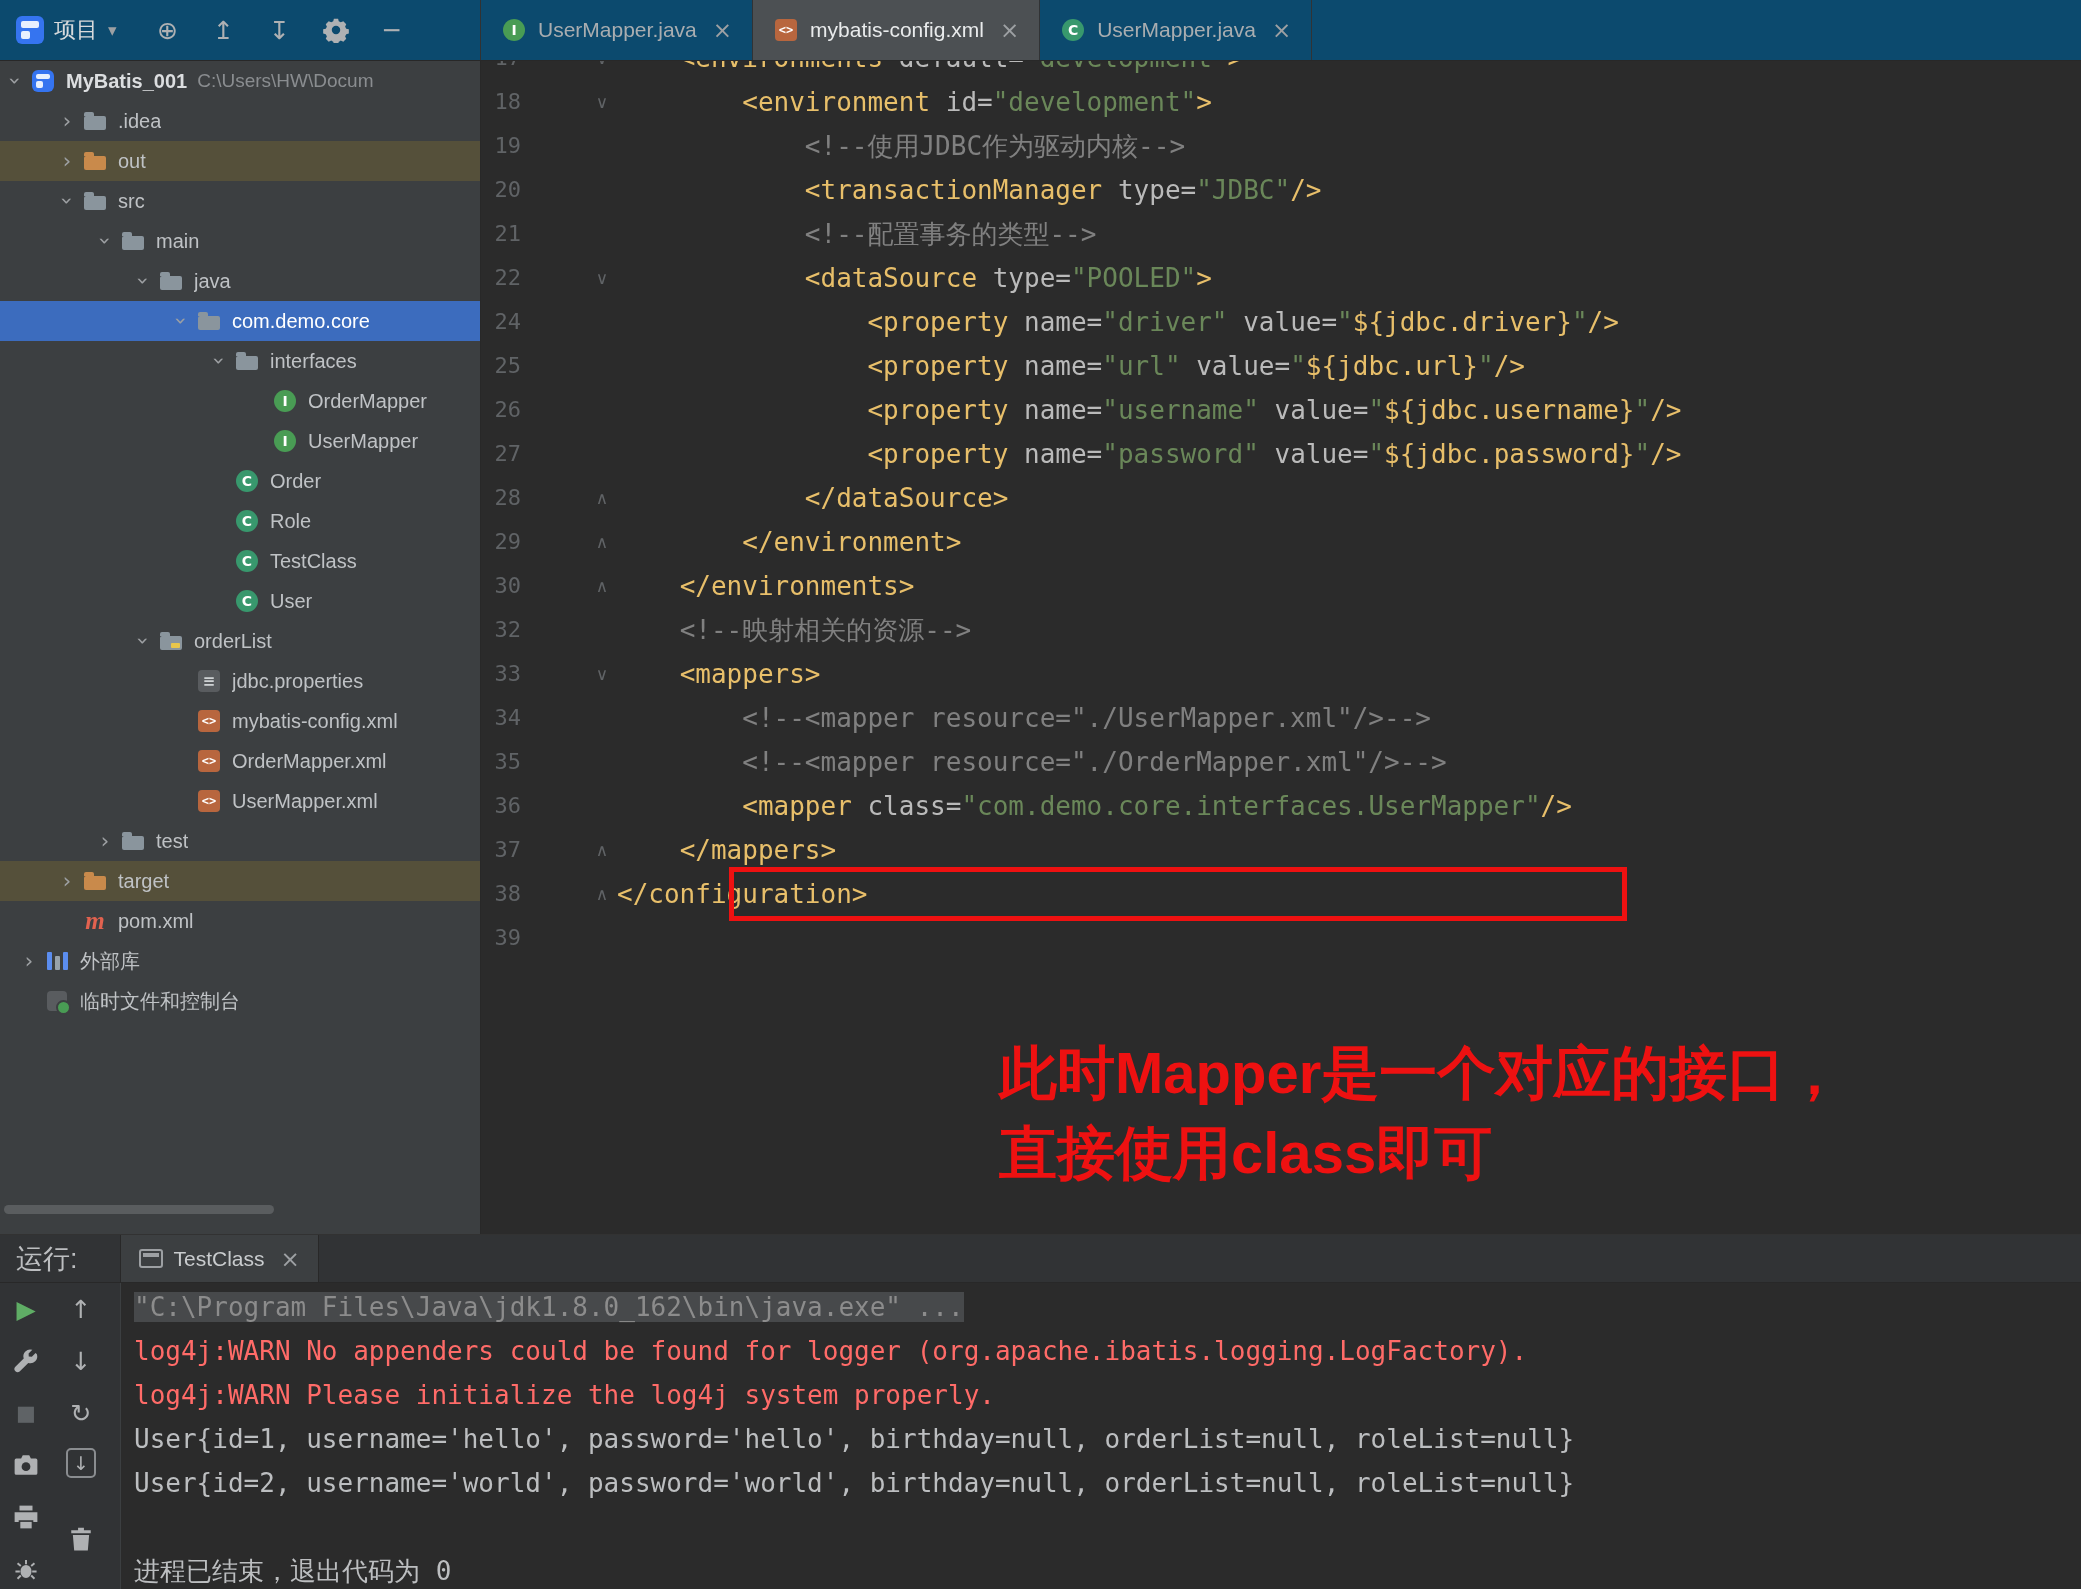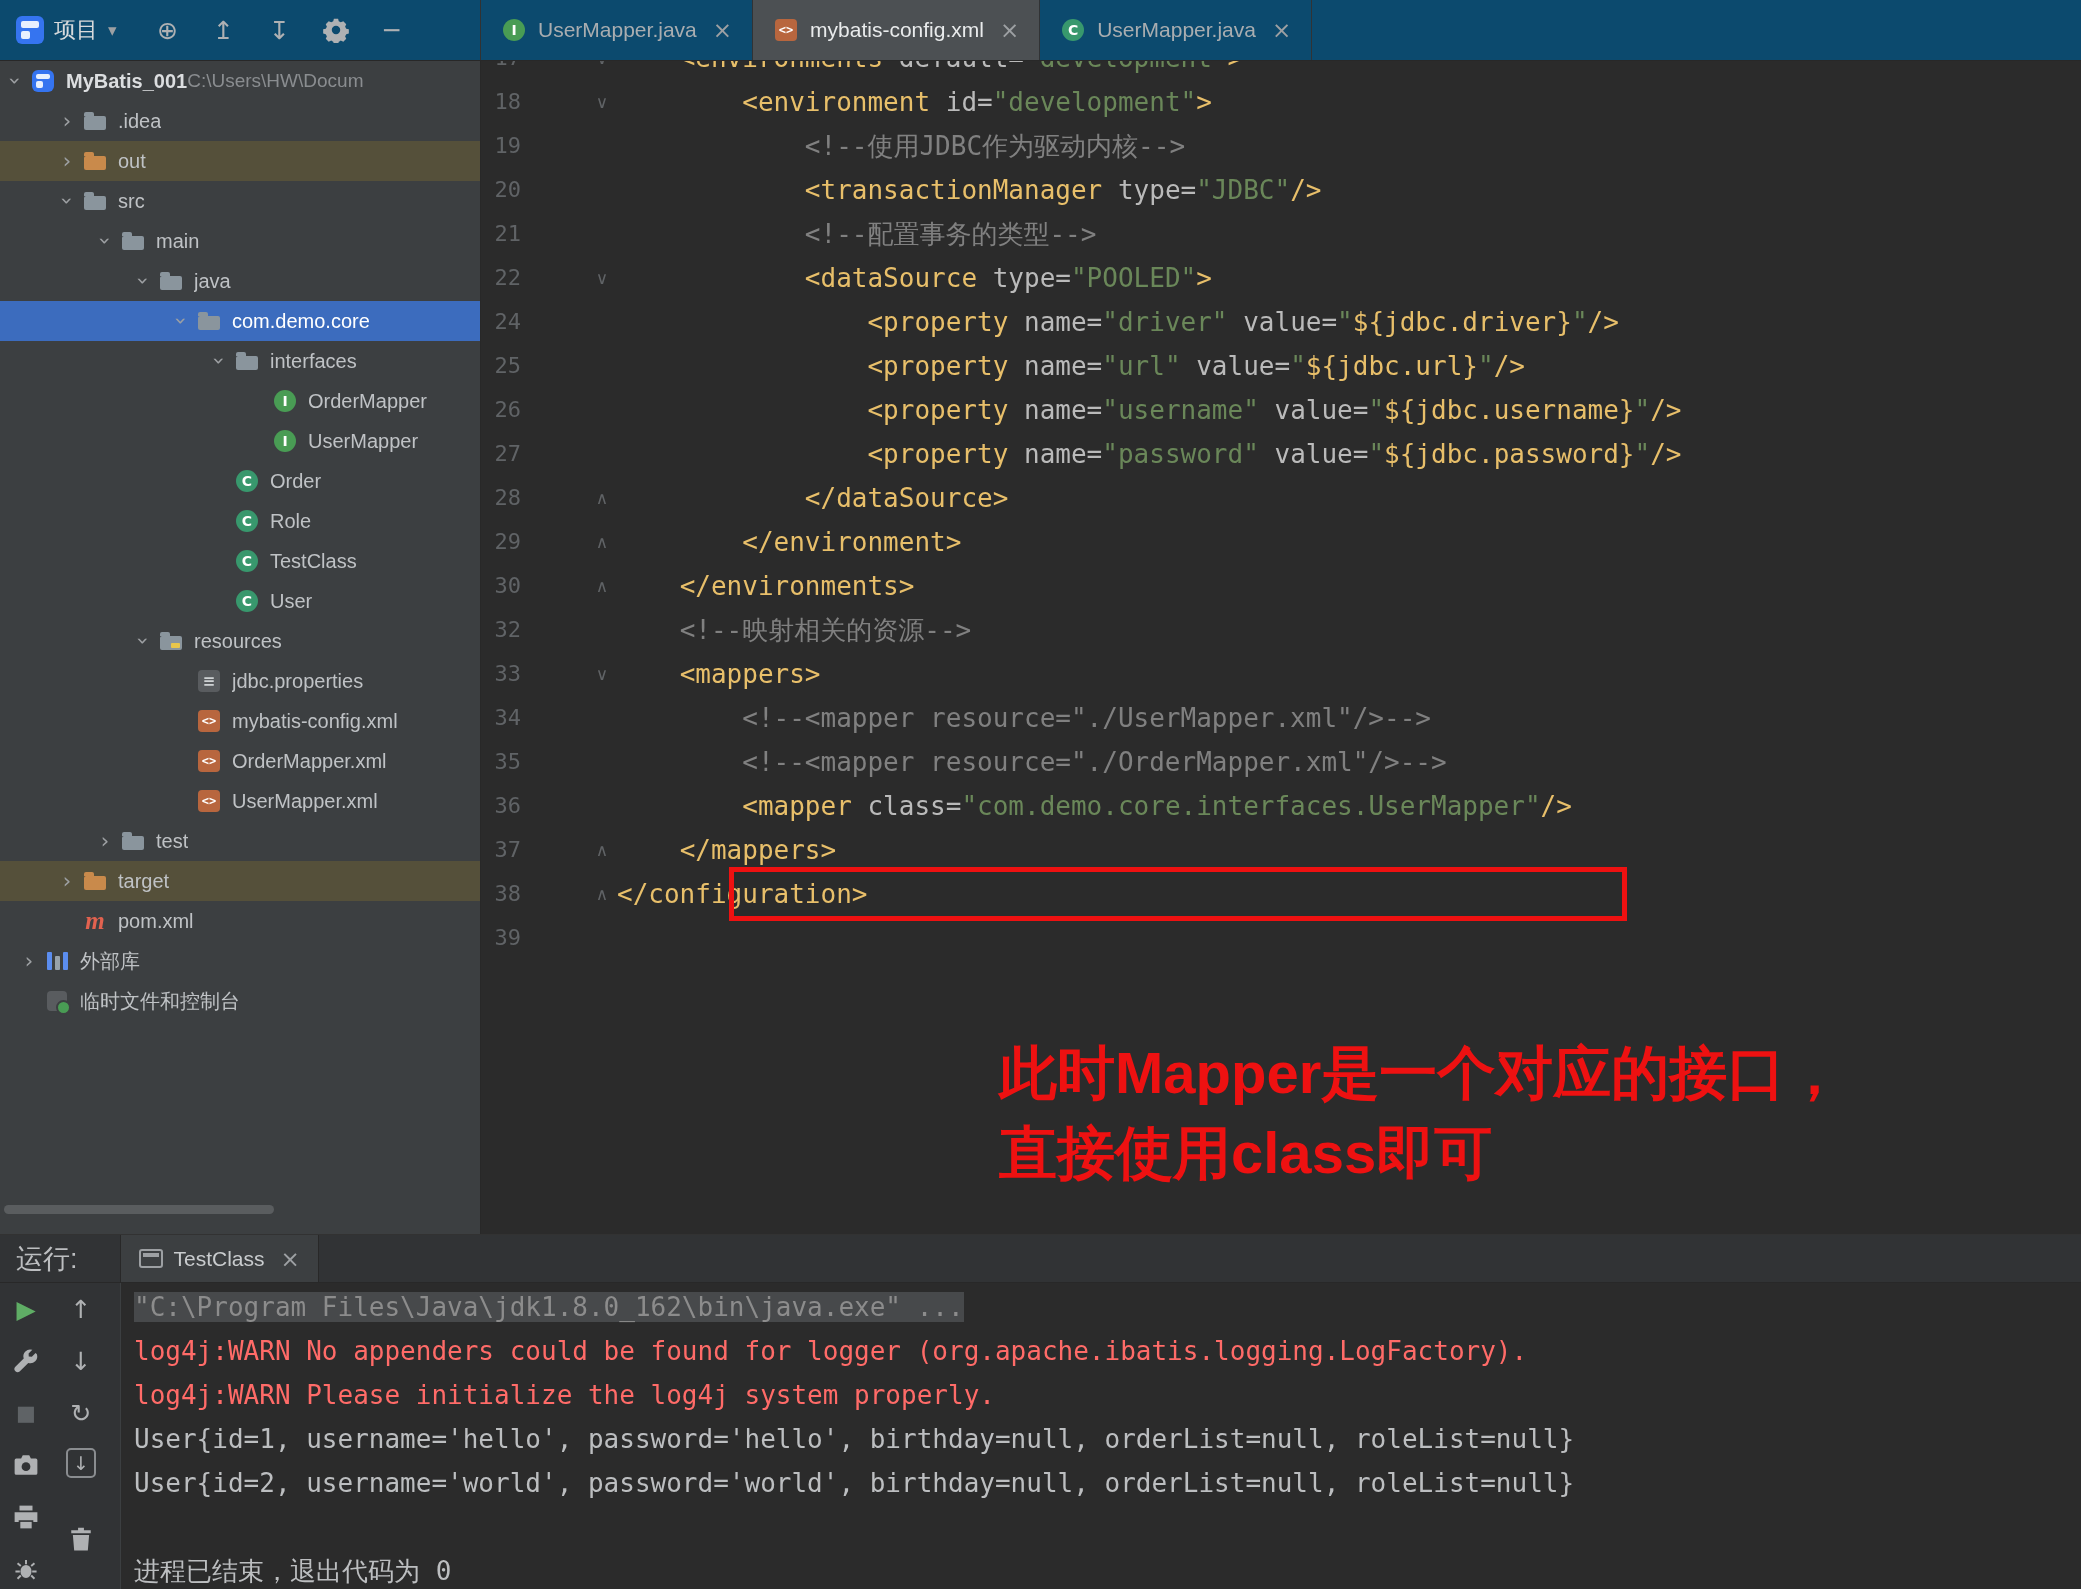--- a/index.html
+++ b/index.html
@@ -32,21 +32,21 @@
 
 .sidebar{position:absolute;left:0;top:61px;width:481px;height:1173px;background:#3c3f41;border-right:1px solid #282828;overflow:hidden}
 .trow{display:flex;align-items:center;height:40px;white-space:nowrap;color:#bfc2c5;font-size:20px;overflow:hidden}
 .trow.selected{background:var(--selection-blue,#3c6cbe);color:#fff}
 .trow.excluded{background:var(--excluded-row,#55503a)}
 .chev{flex:0 0 30px;text-align:center;color:#9da0a3;font-size:21px;display:inline-block}
 .chev.exp{transform:rotate(90deg)}
 .ticon{flex:0 0 26px;margin-right:10px;display:flex;justify-content:center;align-items:center;height:26px}
 .tlabel{overflow:hidden}
 .troot-name{font-weight:bold;color:#dcdee0}
-.troot-path{color:#8a8d90;font-size:19px}
+.troot-path{color:#8a8d90;margin-left:10px;font-size:19px}
 .fo{width:22px;height:14px;background:#8a959d;border-radius:2px;position:relative;margin-top:4px}
 .fo::before{content:"";position:absolute;top:-4px;left:0;width:10px;height:4px;background:inherit;border-radius:2px 2px 0 0}
 .fo.orange{background:#c98a4b}
 .fo.res::after{content:"";position:absolute;right:2px;bottom:2px;width:9px;height:5px;background:#e8c64c;border-radius:1px}
 .circle{width:22px;height:22px;border-radius:50%;color:#fff;font-size:14px;font-weight:bold;display:flex;align-items:center;justify-content:center;font-family:"DejaVu Sans",sans-serif}
 .circle.iface{background:var(--interface-green,#499c54)}
 .circle.clazz{background:var(--class-green,#38986d)}
 .filesq{width:22px;height:22px;border-radius:4px;display:flex;align-items:center;justify-content:center;font-weight:bold;color:#fff}
 .filesq.xml{background:var(--xml-orange,#b8663e);font-size:12px;font-family:"DejaVu Sans Mono",monospace}
 .filesq.props{background:#595c5f;color:#cfd2d4;font-size:15px}
@@ -253,21 +253,21 @@
           <span class="ticon">
             <span class="circle clazz">C</span>
           </span>
           <span class="tlabel">User</span>
         </div>
         <div class="trow" style="padding-left:128px">
           <span class="chev exp gly">›</span>
           <span class="ticon">
             <span class="fo res"></span>
           </span>
-          <span class="tlabel">resources</span>
+          <span class="tlabel">orderList</span>
         </div>
         <div class="trow" style="padding-left:166px">
           <span class="chev"></span>
           <span class="ticon">
             <span class="filesq props gly">≡</span>
           </span>
           <span class="tlabel">jdbc.properties</span>
         </div>
         <div class="trow" style="padding-left:166px">
           <span class="chev"></span>

